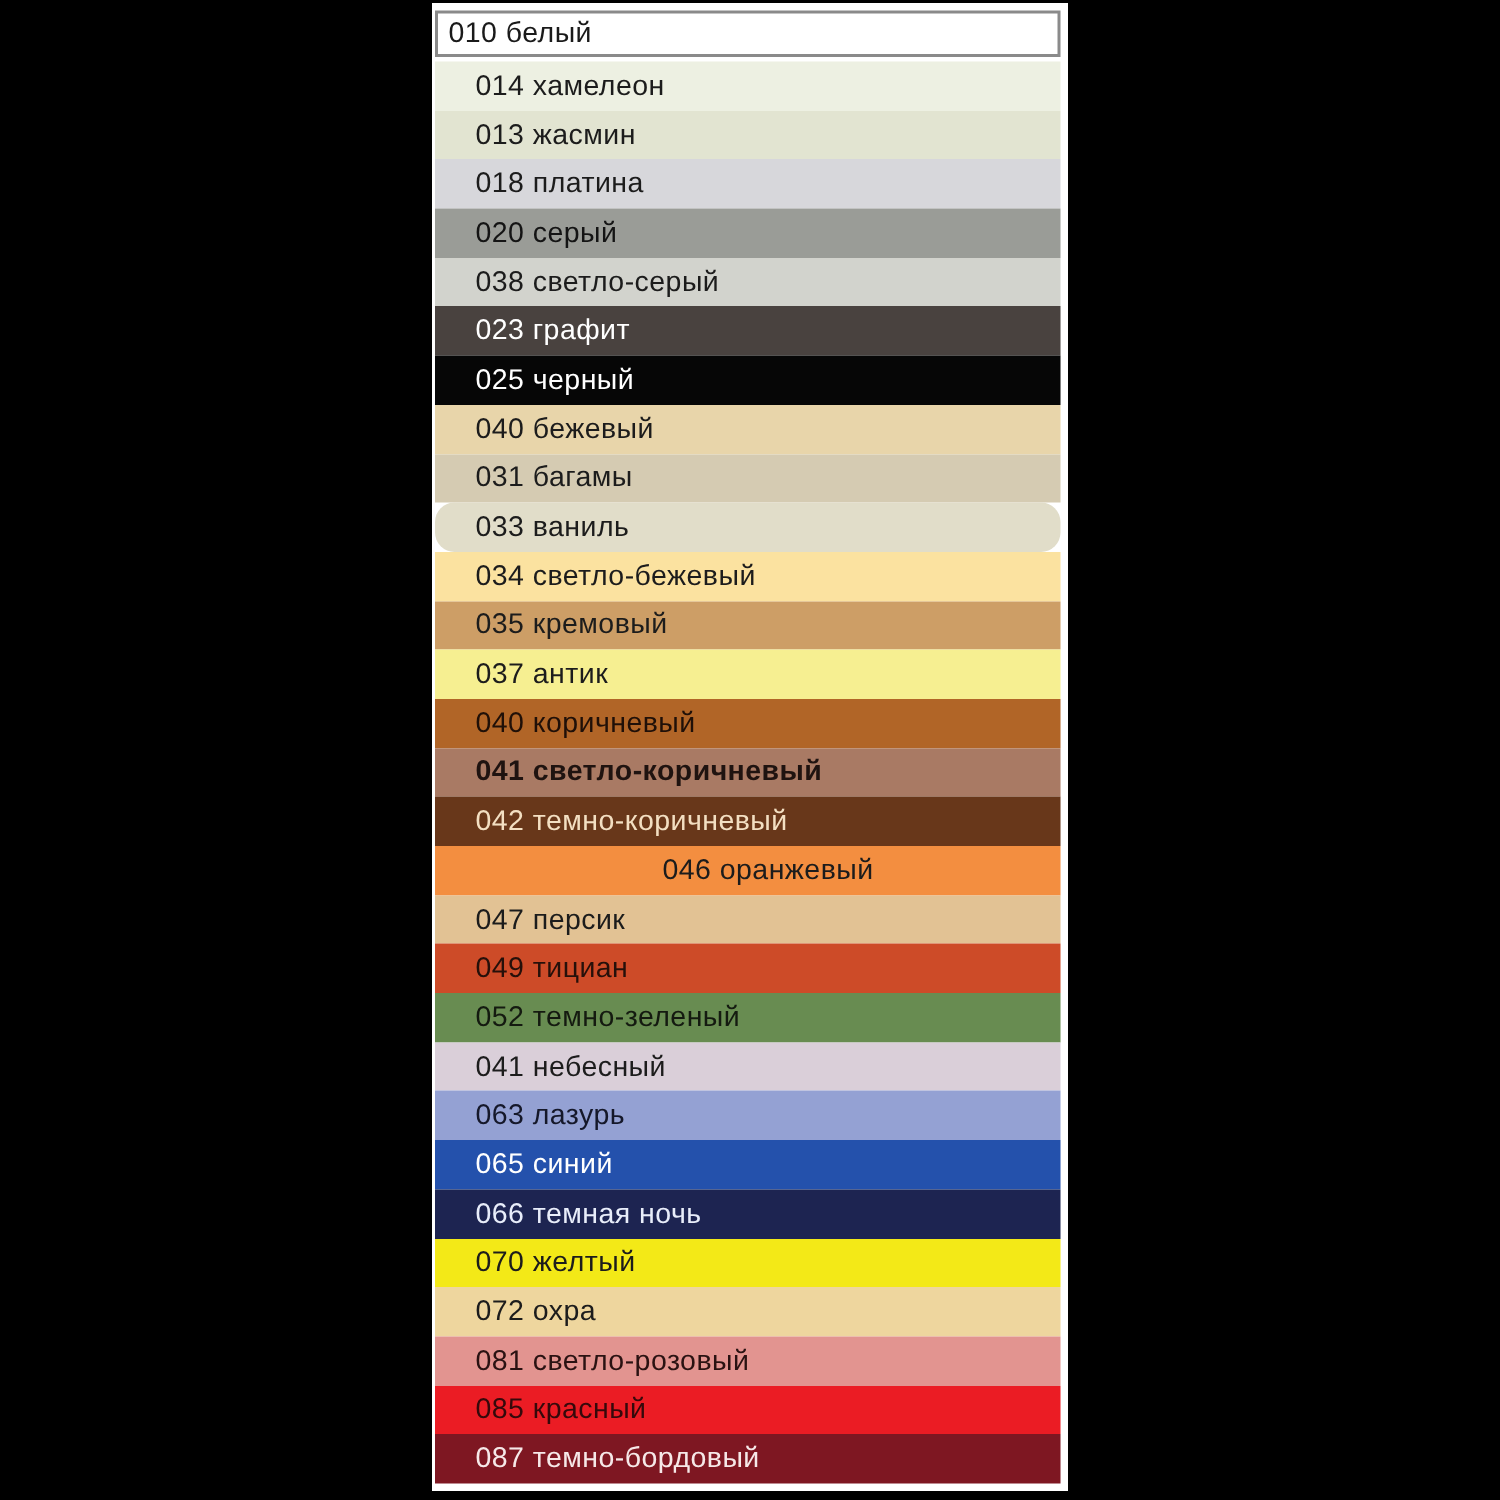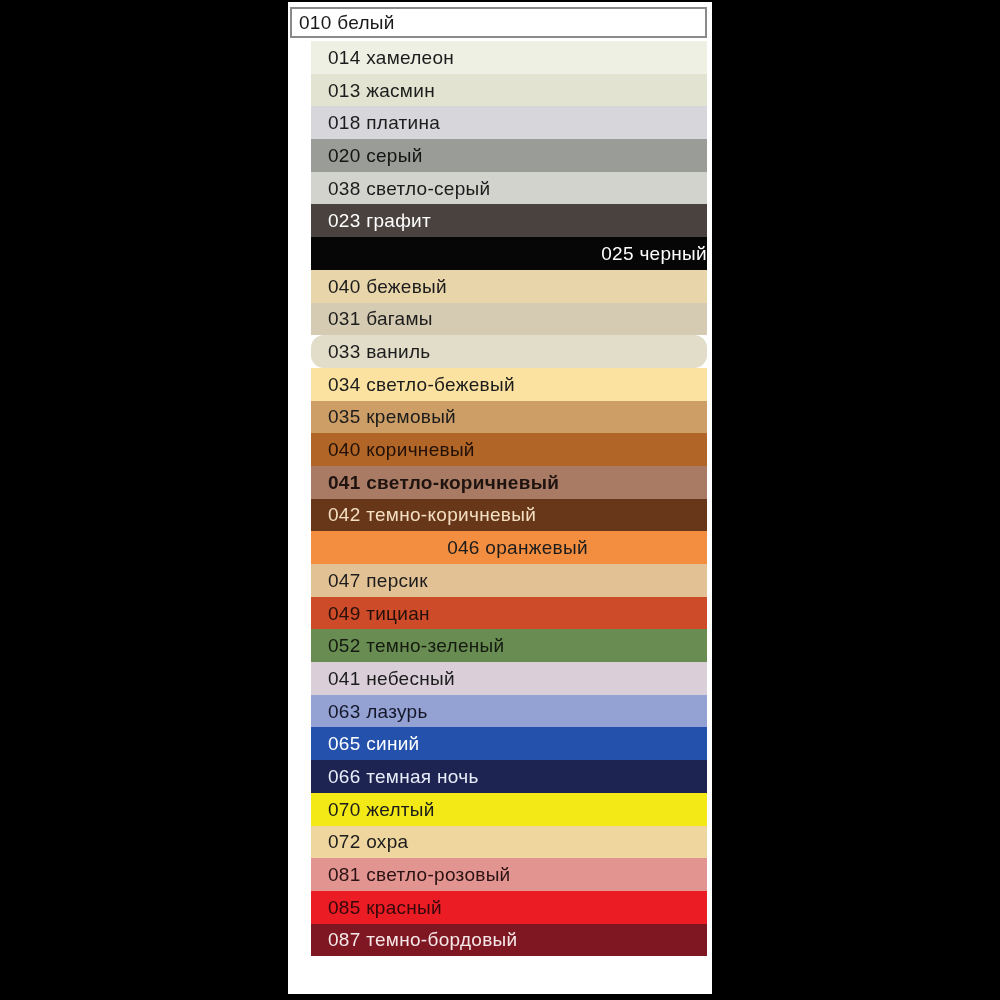--- a/index.html
+++ b/index.html
@@ -27,23 +27,22 @@
     box-sizing: border-box;
     padding: 2px 5px 5px 2px;
     display: flex;
     flex-direction: column;
   }
   .swatch-row {
     flex: 0 0 32.7px;
     display: flex;
     align-items: center;
     box-sizing: border-box;
-    padding-left: 17px;
+    padding-left: 27px;
     overflow: hidden;
-    margin-left: 21px;
   }
   .swatch-row.first {
     flex: 0 0 31px;
     border: 2px solid #8a8a8a;
     margin: 3px 0 3px 0;
     padding-left: 7px;
   }
   .swatch-label {
     font-size: 19px;
     line-height: 1;
@@ -70,37 +69,40 @@
   </div>
       <div class="swatch-row" style="background: rgb(154, 156, 151); color: rgb(20, 20, 20);">
     <span class="swatch-label">020 серый</span>
   </div>
       <div class="swatch-row" style="background: rgb(210, 211, 205); color: rgb(28, 28, 28);">
     <span class="swatch-label">038 светло-серый</span>
   </div>
       <div class="swatch-row" style="background: rgb(73, 66, 63); color: rgb(255, 255, 255);">
     <span class="swatch-label">023 графит</span>
   </div>
-      <div class="swatch-row" style="background: rgb(6, 6, 6); color: rgb(255, 255, 255); justify-content: flex-end;">
+      <div class="swatch-row" style="background: rgb(6, 6, 6); color: rgb(255, 255, 255);">
     <span class="swatch-label">025 черный</span>
   </div>
       <div class="swatch-row" style="background: rgb(232, 213, 170); color: rgb(28, 28, 28);">
     <span class="swatch-label">040 бежевый</span>
   </div>
       <div class="swatch-row" style="background: rgb(213, 203, 178); color: rgb(28, 28, 28);">
     <span class="swatch-label">031 багамы</span>
   </div>
       <div class="swatch-row" style="background: rgb(225, 221, 201); color: rgb(28, 28, 28); border-radius: 13px;">
     <span class="swatch-label">033 ваниль</span>
   </div>
       <div class="swatch-row" style="background: rgb(251, 226, 160); color: rgb(28, 28, 28);">
     <span class="swatch-label">034 светло-бежевый</span>
   </div>
       <div class="swatch-row" style="background: rgb(205, 158, 102); color: rgb(28, 28, 28);">
     <span class="swatch-label">035 кремовый</span>
+  </div>
+      <div class="swatch-row" style="background: rgb(246, 239, 145); color: rgb(28, 28, 28);">
+    <span class="swatch-label">037 антик</span>
   </div>
       <div class="swatch-row" style="background: rgb(177, 101, 39); color: rgb(32, 16, 8);">
     <span class="swatch-label">040 коричневый</span>
   </div>
       <div class="swatch-row" style="background: rgb(169, 122, 100); color: rgb(31, 19, 16); font-weight: bold;">
     <span class="swatch-label">041 светло-коричневый</span>
   </div>
       <div class="swatch-row" style="background: rgb(104, 55, 26); color: rgb(243, 223, 194);">
     <span class="swatch-label">042 темно-коричневый</span>
   </div>

